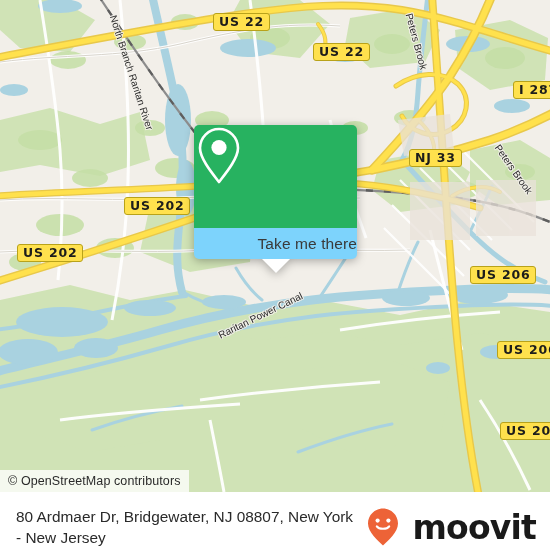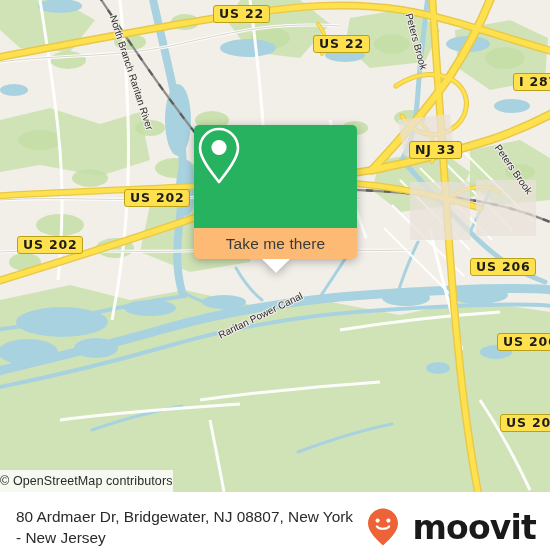--- a/index.html
+++ b/index.html
@@ -17,21 +17,21 @@
     width: 550px; height: 492px;
     background: #f2efe9;
     overflow: hidden;
   }
   .map svg { position: absolute; left: 0; top: 0; }
 
   
   .attrib {
     position: absolute; left: 0; bottom: 0;
     height: 22px;
-    padding: 0 0;
+    padding: 0 8px;
     display: flex; align-items: center;
     background: rgba(255,255,255,0.78);
     font-size: 12.5px;
     color: #2a2a2a;
     letter-spacing: 0.1px;
     white-space: nowrap;
     z-index: 40;
   }
 
   
@@ -42,20 +42,21 @@
     border-radius: 3px;
     color: #1d1d1b;
     font-size: 12.5px;
     font-weight: bold;
     letter-spacing: 0.8px;
     padding: 1px 5px 2px 5px;
     line-height: 13px;
     white-space: nowrap;
     z-index: 20;
     font-family: "DejaVu Sans", sans-serif;
+    margin-top: 8px;
   }
 
   
   .maplabel {
     position: absolute;
     font-size: 10px;
     color: #2b2b2b;
     white-space: nowrap;
     z-index: 19;
     font-family: "Liberation Sans", sans-serif;
@@ -74,23 +75,23 @@
     filter: drop-shadow(0 2px 5px rgba(0,0,0,0.30));
   }
   .callout-top {
     height: 103px;
     background: #27b260;
     border-radius: 5px 5px 0 0;
     display: flex; align-items: center; justify-content: center;
   }
   .callout-bottom {
     height: 31px;
-    background: #fdba74;
+    background: #7dd3fc;
     border-radius: 0 0 5px 5px;
-    display: flex; align-items: center; justify-content: center;
+    display: flex; align-items: center; justify-content: flex-end;
   }
   .callout-bottom span {
     font-size: 15.5px;
     color: #3a3a3a;
     letter-spacing: 0.1px;
   }
   .callout-tip {
     position: absolute;
     left: 50%; top: 134px;
     width: 0; height: 0;

